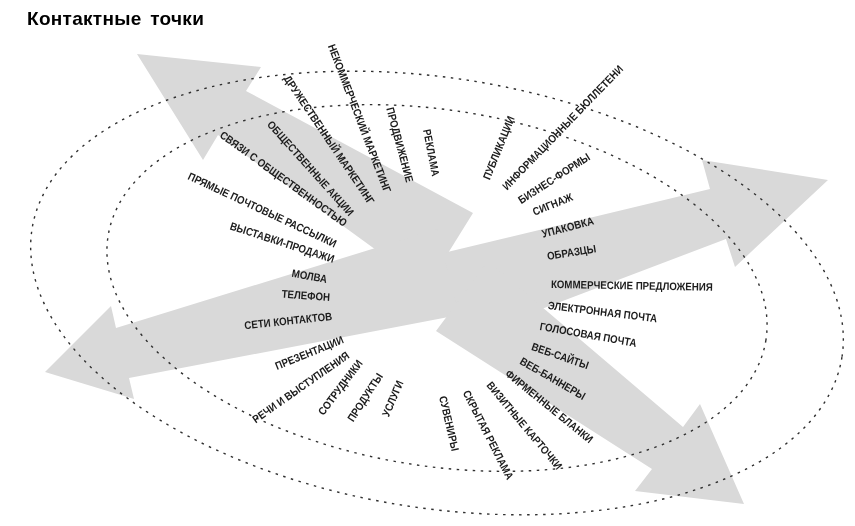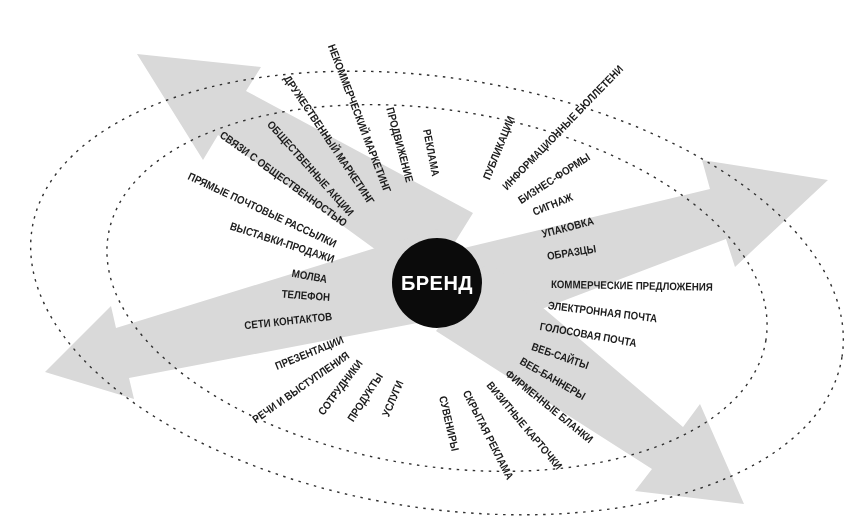--- a/index.html
+++ b/index.html
@@ -109,18 +109,16 @@
       <span class="tp" style="left: 548px; top: 299px; color: rgb(28, 28, 28); transform: rotate(7deg) scaleX(0.88);">ЭЛЕКТРОННАЯ ПОЧТА</span>
       <span class="tp" style="left: 540px; top: 320px; color: rgb(28, 28, 28); transform: rotate(10deg) scaleX(0.88);">ГОЛОСОВАЯ ПОЧТА</span>
       <span class="tp" style="left: 532px; top: 340px; color: rgb(28, 28, 28); transform: rotate(19deg) scaleX(0.88);">ВЕБ-САЙТЫ</span>
       <span class="tp" style="left: 521px; top: 354px; color: rgb(28, 28, 28); transform: rotate(30deg) scaleX(0.88);">ВЕБ-БАННЕРЫ</span>
       <span class="tp" style="left: 507px; top: 366px; color: rgb(28, 28, 28); transform: rotate(39deg) scaleX(0.88);">ФИРМЕННЫЕ БЛАНКИ</span>
       <span class="tp" style="left: 489px; top: 377px; color: rgb(28, 28, 28); transform: rotate(50deg) scaleX(0.88);">ВИЗИТНЫЕ КАРТОЧКИ</span>
       <span class="tp" style="left: 466px; top: 385px; color: rgb(28, 28, 28); transform: rotate(63deg) scaleX(0.88);">СКРЫТАЯ РЕКЛАМА</span>
       <span class="tp" style="left: 443px; top: 390px; color: rgb(28, 28, 28); transform: rotate(77deg) scaleX(0.88);">СУВЕНИРЫ</span>
     </div>
 
-  <div class="brand-circle">
-    <span>БРЕНД</span>
-  </div>
 
+  <div class="page-title">Контактные точки</div>
 
 </div>
 
 </body></html>

